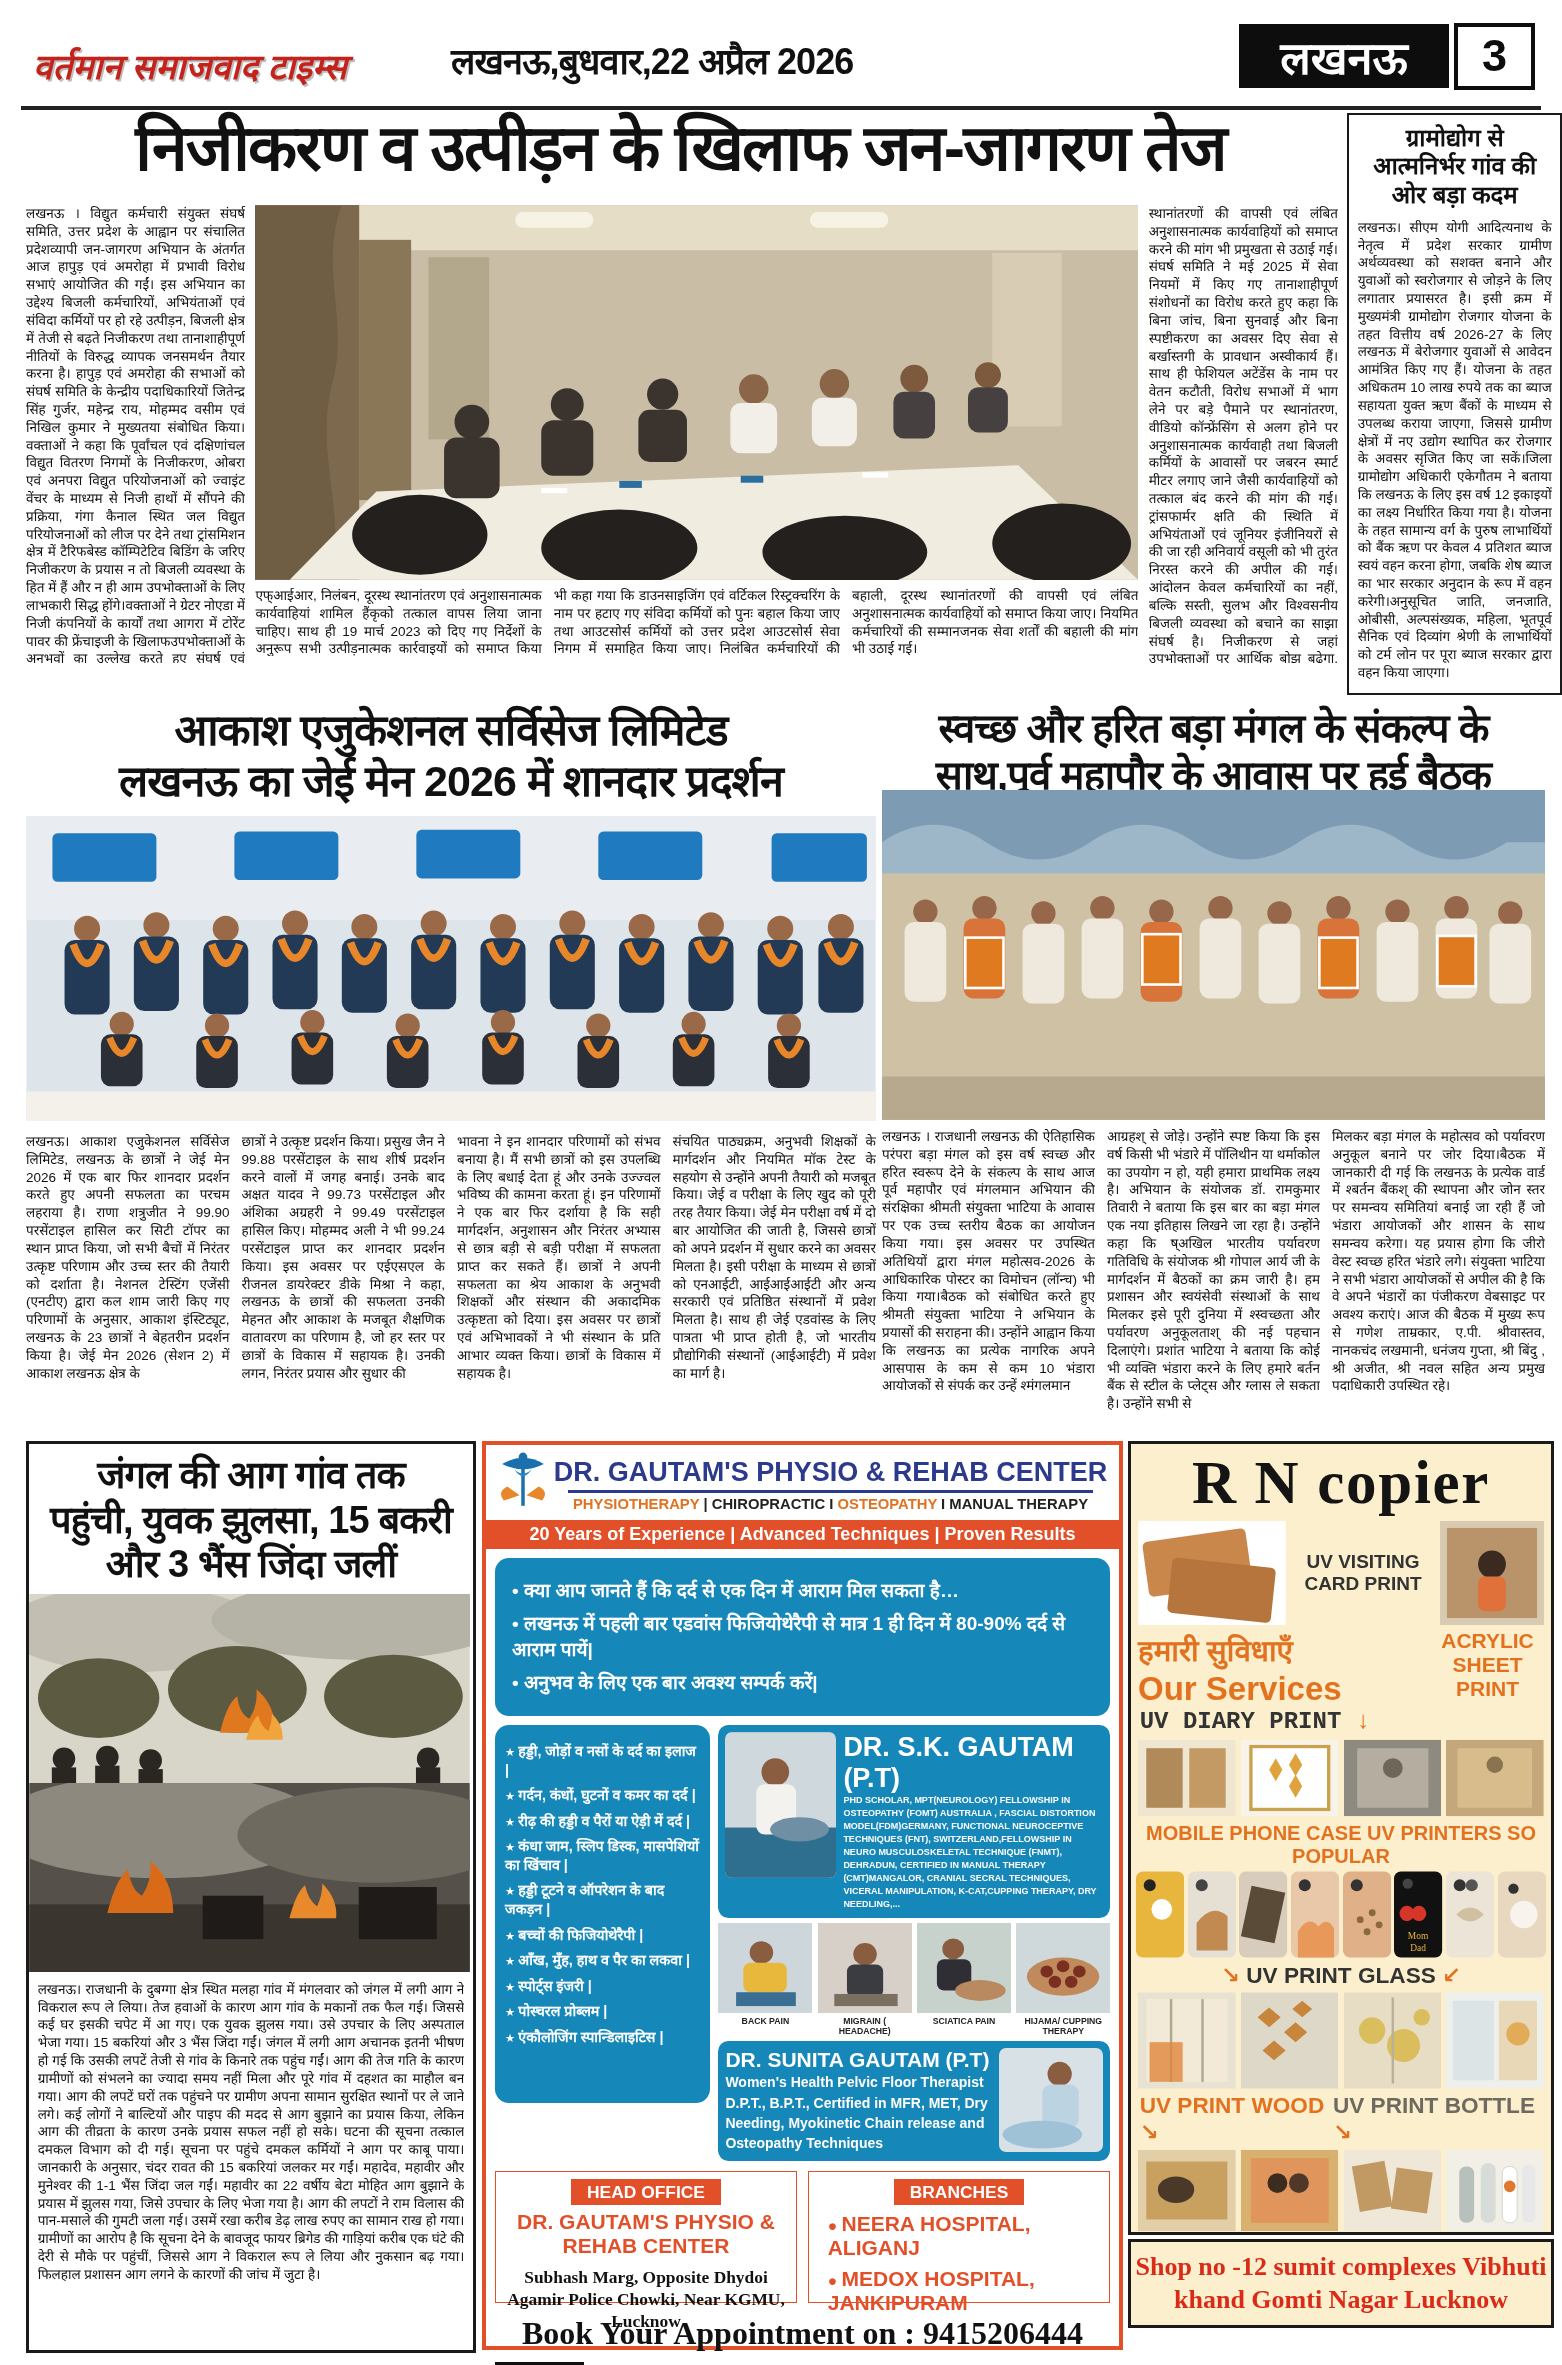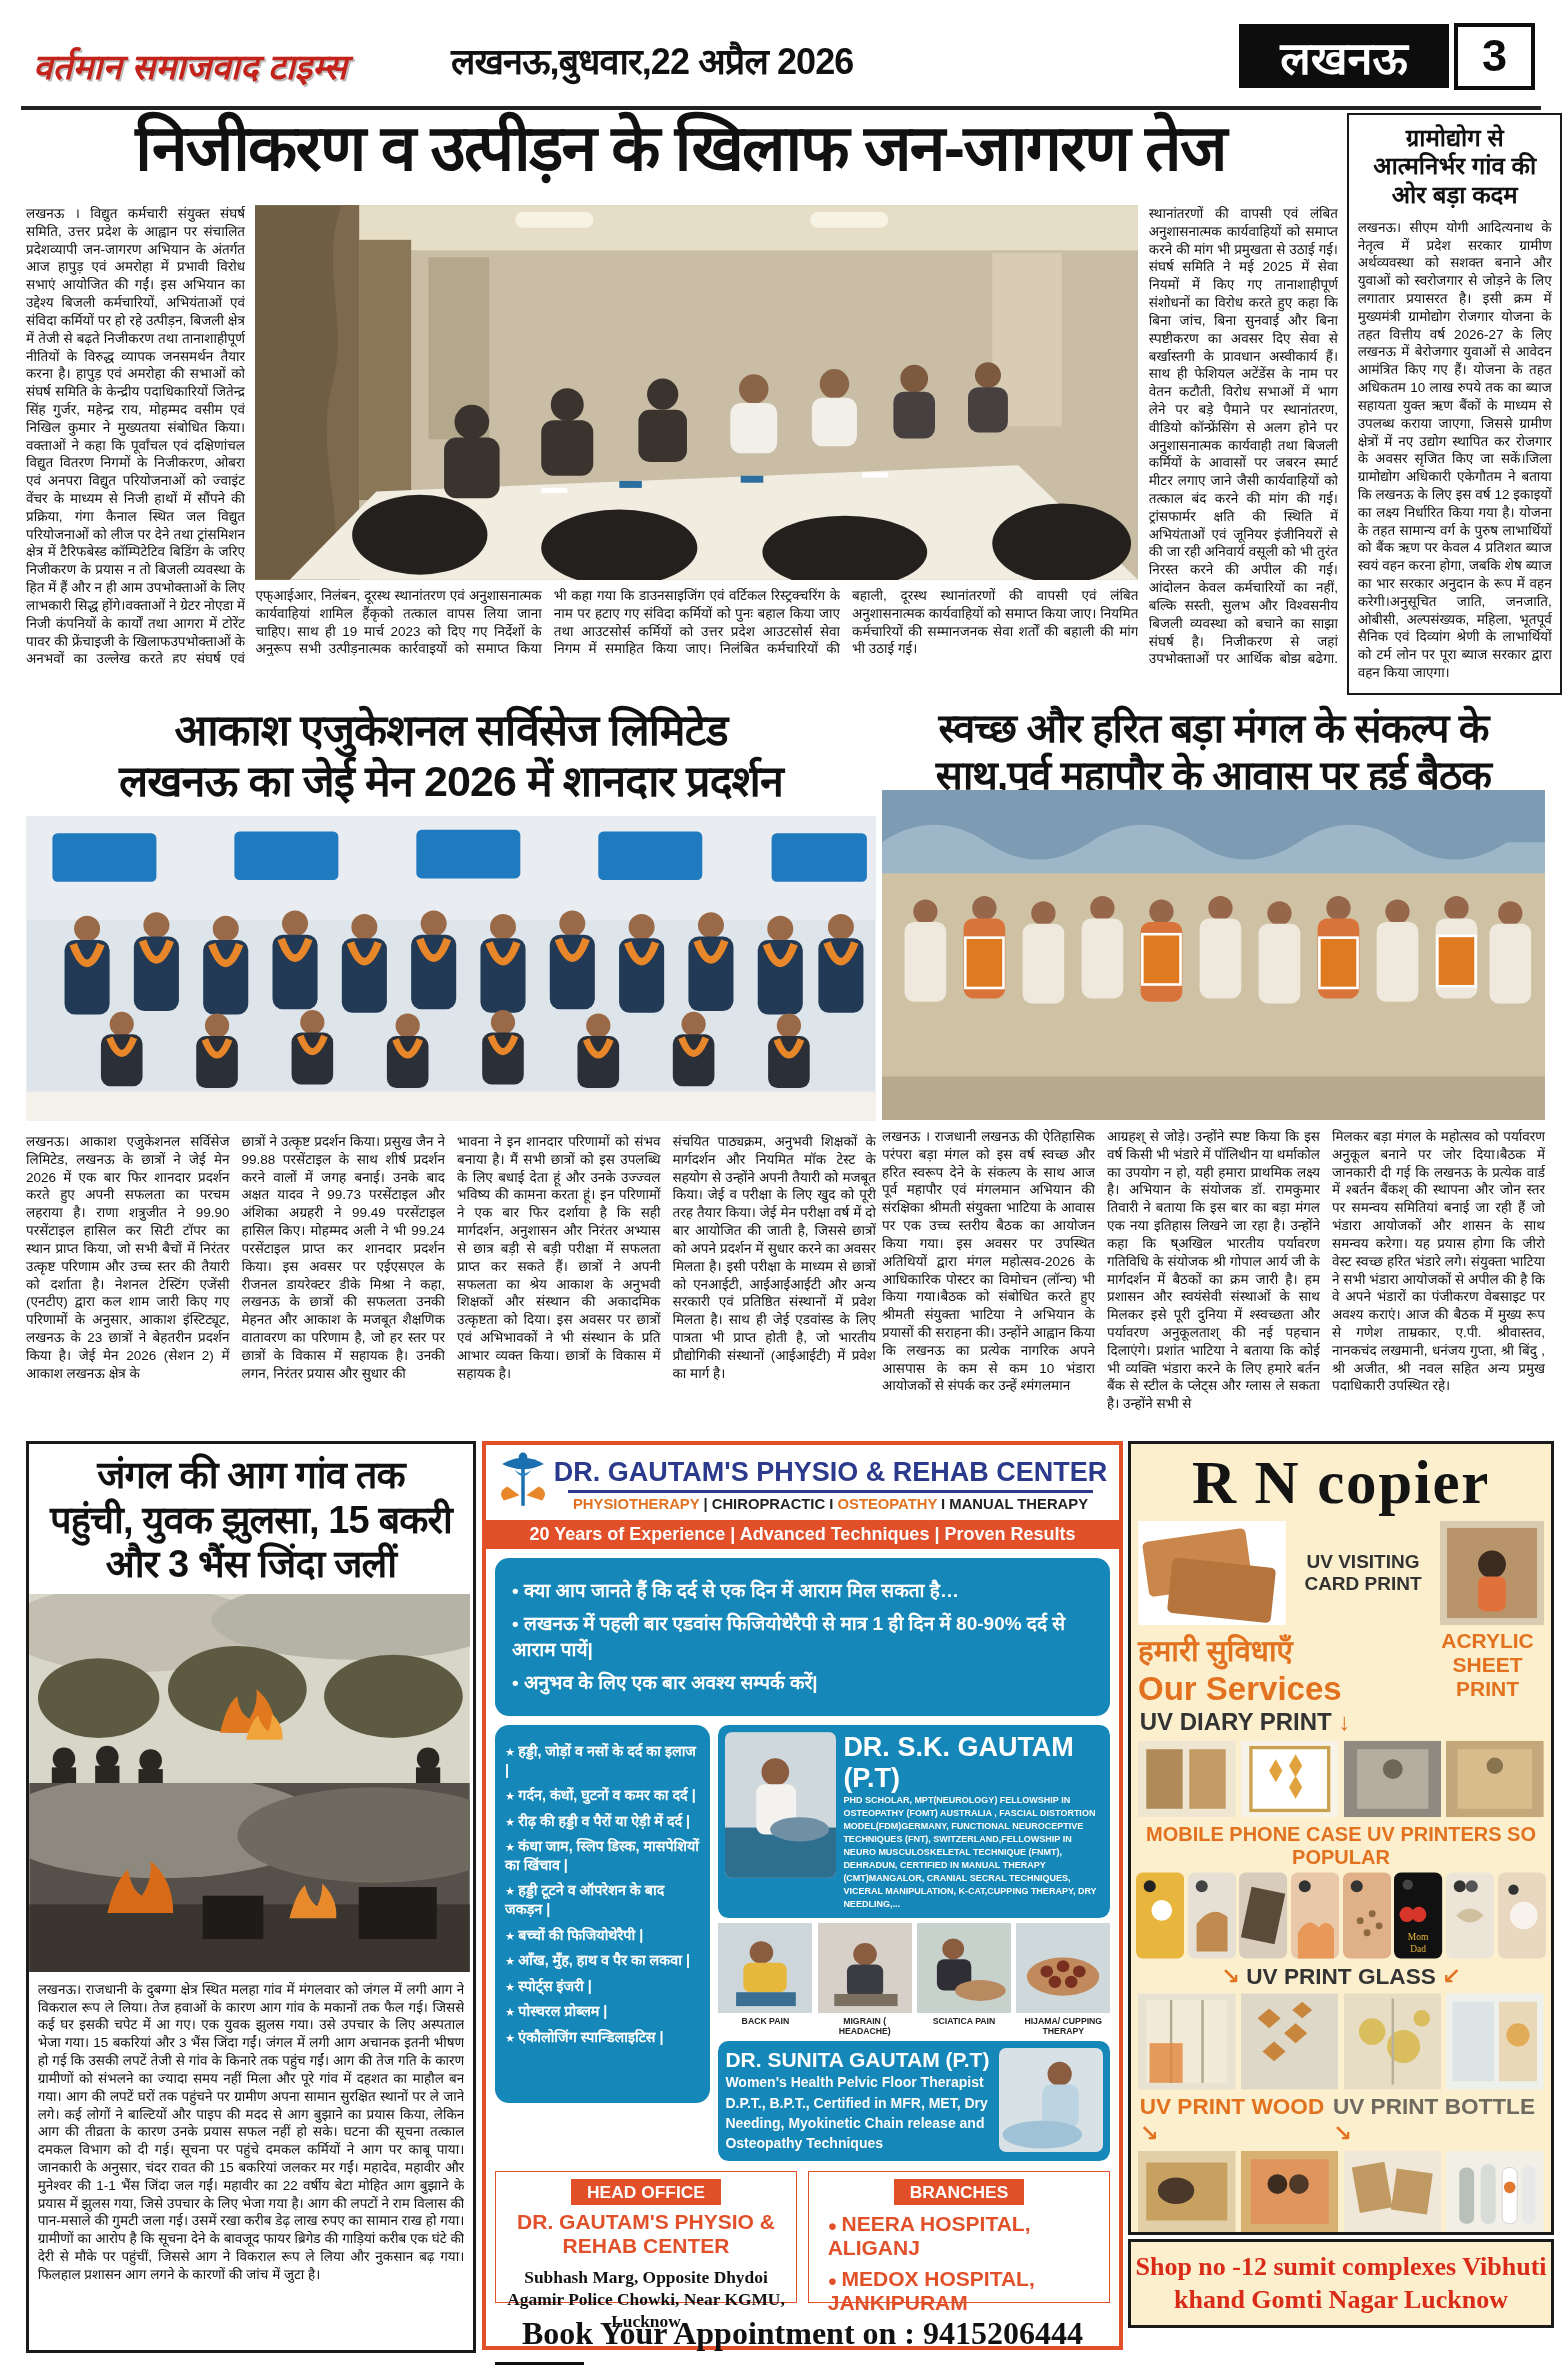--- a/index.html
+++ b/index.html
@@ -441,21 +441,21 @@
           <rect x="44" y="64" width="32" height="40" rx="8" fill="#e0713a"></rect>
       </svg>
     </div>
     <div style="display:flex;padding:0 7px;align-items:flex-start;">
       <div style="flex:1;">
         <div class="cop-or" style="font-size:29.5px;">हमारी सुविधाएँ</div>
         <div class="cop-or" style="font-size:33px;">Our Services</div>
       </div>
       <div class="cop-or" style="width:113px;font-size:21px;text-align:center;">ACRYLIC SHEET PRINT</div>
     </div>
-    <div class="cop-lbl" style="font-size:24px;padding-left:8.7px;"><span>UV DIARY PRINT</span> <span style="color:#e2721f;">↓</span></div>
+    <div class="cop-lbl" style="font-size:24px;padding-left:8.7px;font-family:Liberation Mono, monospace;"><span>UV DIARY PRINT</span> <span style="color:#e2721f;">↓</span></div>
     <div style="display:flex;gap:5.2px;padding:3.5px 7px;">
       <svg width="102" height="80" viewBox="0 0 118 92">
           <rect width="118" height="92" fill="#efe6d2"></rect>
           <rect x="10" y="10" width="44" height="72" fill="#b08a58"></rect>
           <rect x="62" y="10" width="44" height="72" fill="#c49a64"></rect>
         </svg>
       <svg width="102" height="80" viewBox="0 0 118 92">
           <rect width="118" height="92" fill="#f7f3e8"></rect>
           <rect x="12" y="8" width="94" height="76" fill="#fff" stroke="#caa24e" stroke-width="4"></rect>
           <g fill="#e0a23c">

